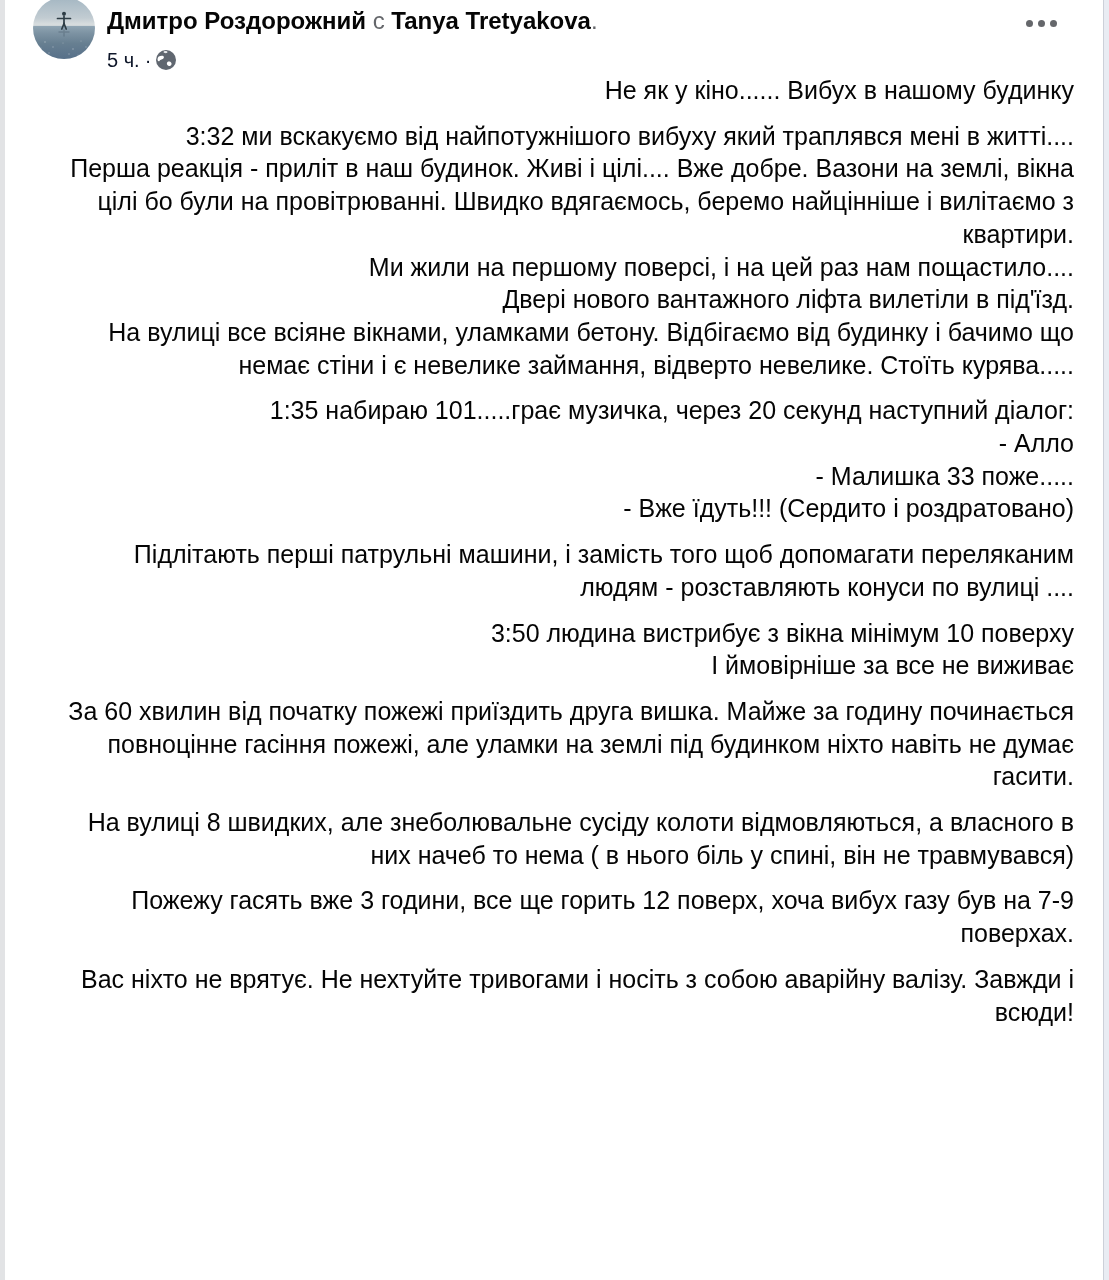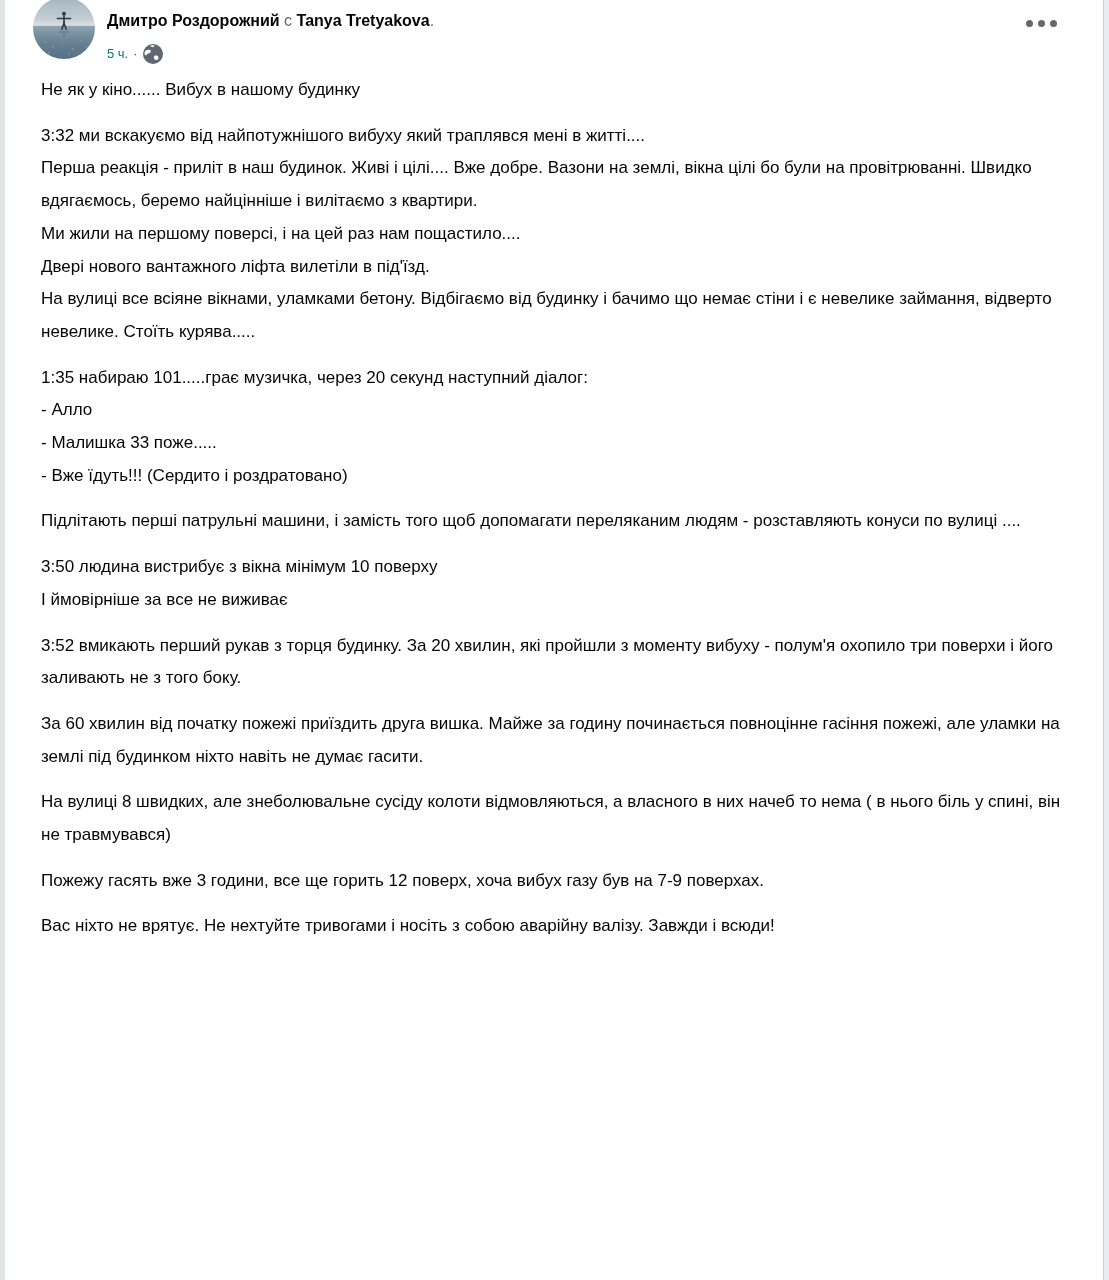--- a/index.html
+++ b/index.html
@@ -28,48 +28,49 @@
   .avatar{
     position:absolute;left:28px;top:-3px;
     width:62px;height:62px;border-radius:50%;
     overflow:hidden;cursor:pointer;
     background:linear-gradient(180deg,
       #a3b6c2 0%, #c2ccd2 34%, #d8dddf 44%, #cfd6d9 46%,
       #90a5b3 47%, #7d93a3 58%, #677f91 75%, #577089 100%);
   }
   .avatar svg{position:absolute;left:0;top:0;width:100%;height:100%;}
   .header-text{position:absolute;left:102px;top:6px;}
-  .name-row{font-size:16px;line-height:29px;white-space:nowrap;}
+  .name-row{font-size:24px;line-height:29px;white-space:nowrap;}
   .name-row .bold{font-weight:700;color:#050505;cursor:pointer;}
   .name-row .muted{font-weight:400;color:#65676b;}
   .meta-row{
-    margin-top:7px;display:flex;align-items:center;gap:5px;
-    font-size:13px;line-height:24px;color:#0f766e;
+    margin-top:13px;display:flex;align-items:center;gap:5px;
+    font-size:20px;line-height:24px;color:#0f172a;
   }
   .meta-row .globe{width:20px;height:20px;display:inline-block;}
   .menu-btn{
     position:absolute;top:14px;right:42px;
     display:flex;gap:5px;align-items:center;
     padding:6px 4px;cursor:pointer;
   }
   .menu-btn i{
     width:7px;height:7px;border-radius:50%;
     background:#65676b;display:block;
   }
   
   .post-text{
     padding:8px 29px 0 32px;
   }
   .post-text p{
-    margin:0 0 13px 4px;
-    font-size:17px;
+    margin:0 0 13px 16px;
+    font-size:25px;
     line-height:32.7px;
     color:#050505;
     white-space:pre-line;
     letter-spacing:0;
+    text-align:right;
   }
 </style>
 </head>
 <body>
 
 <div class="edge-strip-left"></div>
 <div class="edge-strip-right"></div>
 
 <div class="card">
 
@@ -137,20 +138,19 @@
 Ми жили на першому поверсі, і на цей раз нам пощастило....
 Двері нового вантажного ліфта вилетіли в під'їзд.
 На вулиці все всіяне вікнами, уламками бетону. Відбігаємо від будинку і бачимо що немає стіни і є невелике займання, відверто невелике. Стоїть курява.....</p>
     <p>1:35 набираю 101.....грає музичка, через 20 секунд наступний діалог:
 - Алло
 - Малишка 33 поже.....
 - Вже їдуть!!! (Сердито і роздратовано)</p>
     <p>Підлітають перші патрульні машини, і замість того щоб допомагати переляканим людям - розставляють конуси по вулиці ....</p>
     <p>3:50 людина вистрибує з вікна мінімум 10 поверху
 І ймовірніше за все не виживає</p>
-    <p>3:52 вмикають перший рукав з торця будинку. За 20 хвилин, які пройшли з моменту вибуху - полум'я охопило три поверхи і його заливають не з того боку.</p>
     <p>За 60 хвилин від початку пожежі приїздить друга вишка. Майже за годину починається повноцінне гасіння пожежі, але уламки на землі під будинком ніхто навіть не думає гасити.</p>
     <p>На вулиці 8 швидких, але знеболювальне сусіду колоти відмовляються, а власного в них начеб то нема ( в нього біль у спині, він не травмувався)</p>
     <p>Пожежу гасять вже 3 години, все ще горить 12 поверх, хоча вибух газу був на 7-9 поверхах.</p>
     <p>Вас ніхто не врятує. Не нехтуйте тривогами і носіть з собою аварійну валізу. Завжди і всюди!</p>
   </div>
 
 </div>
 
 </body></html>

